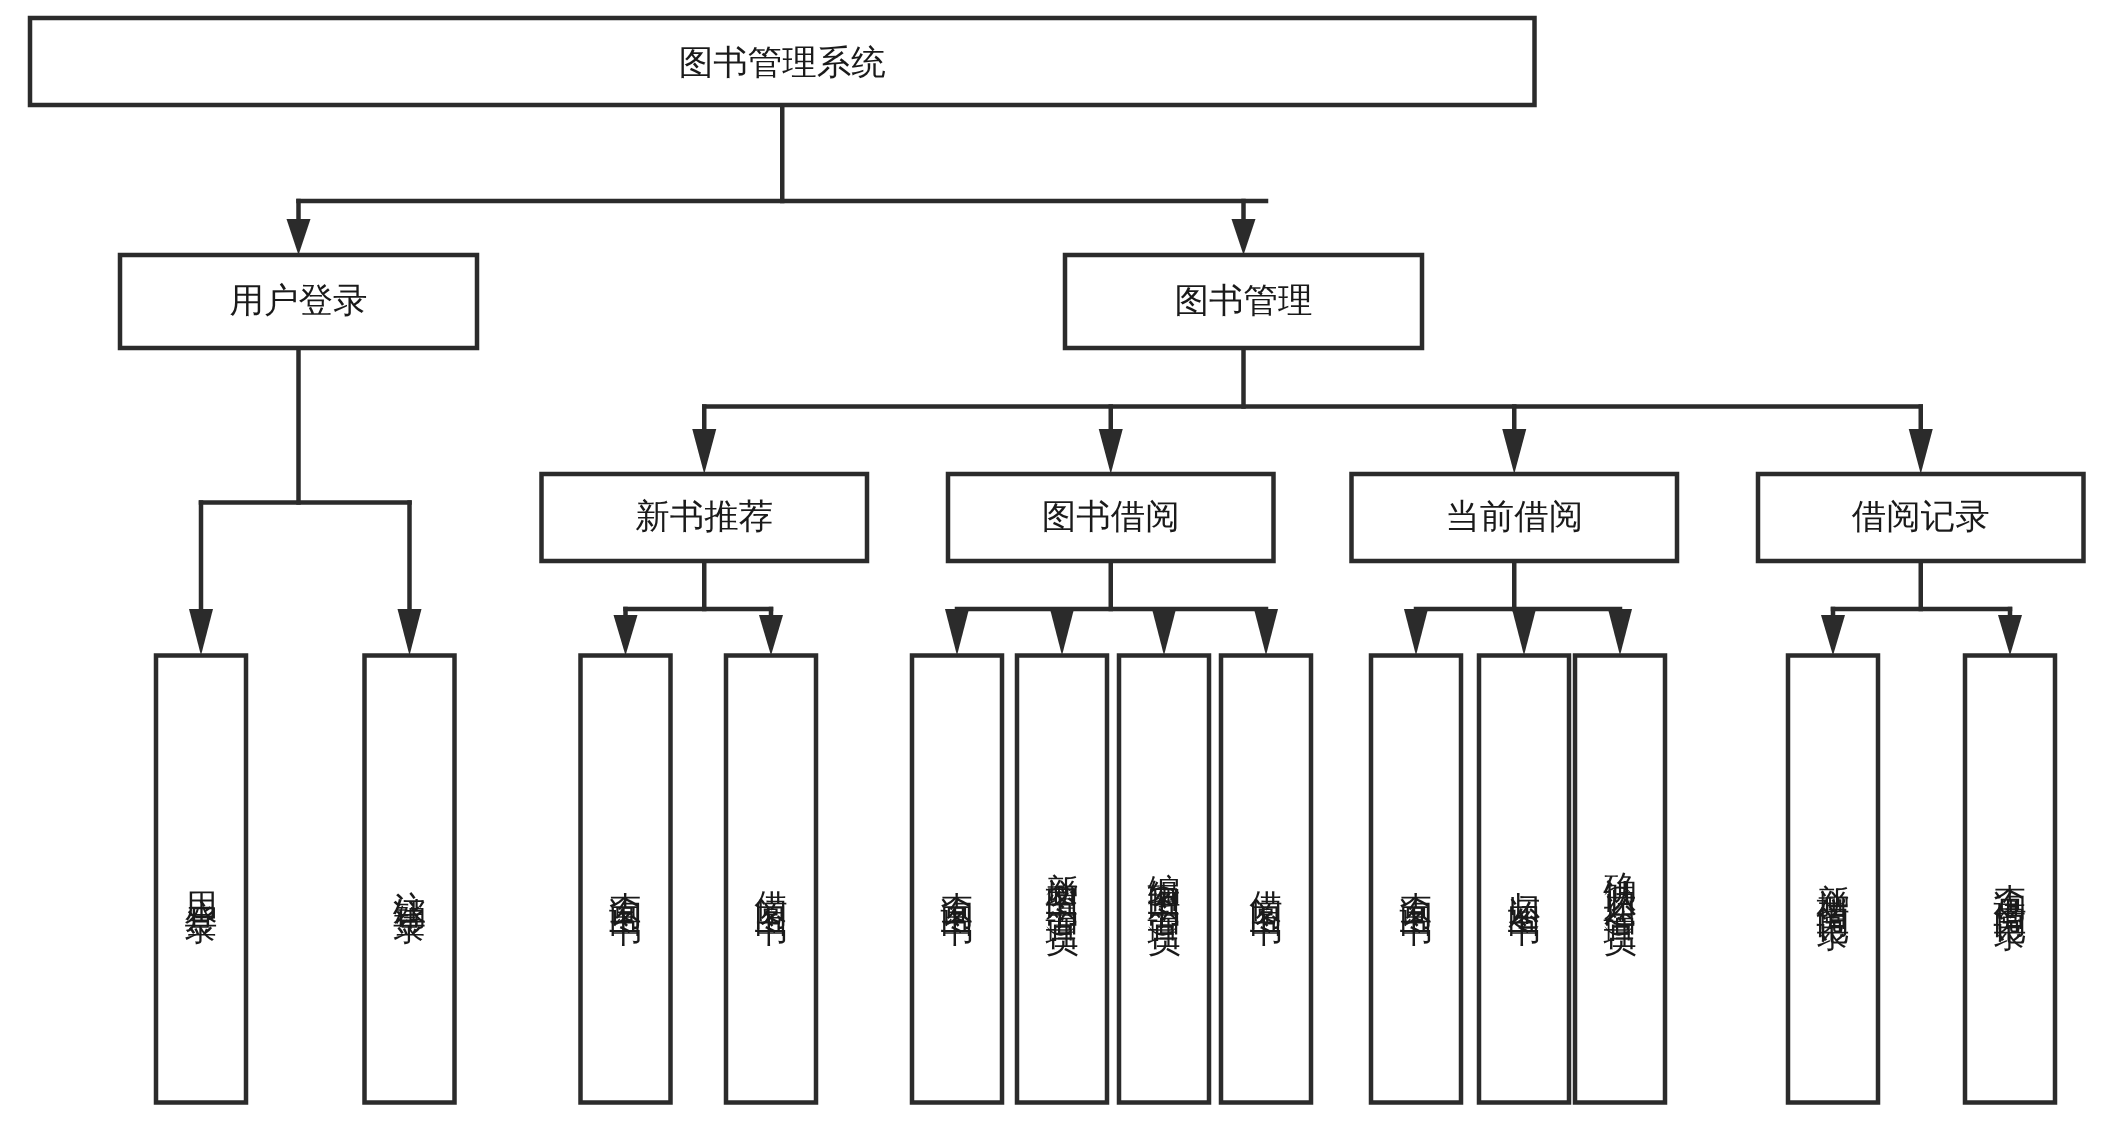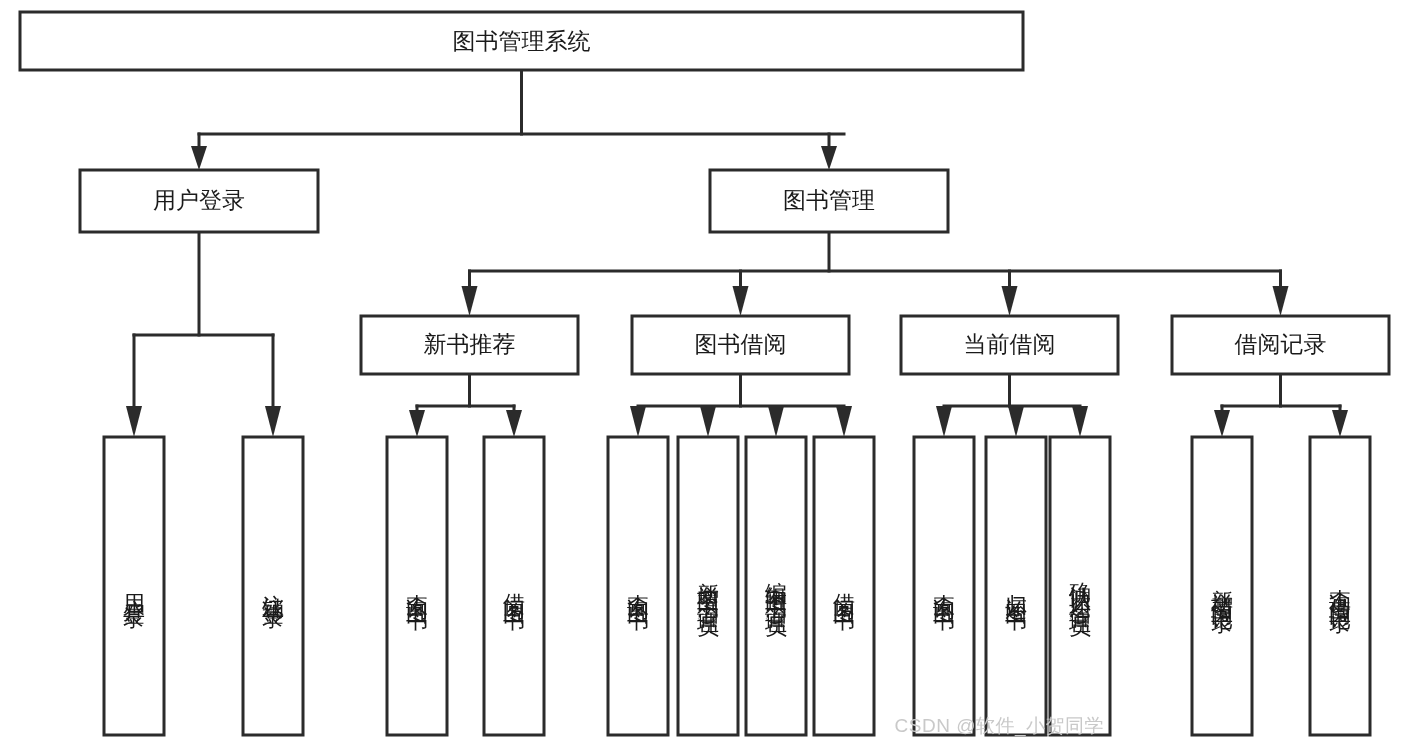--- a/index.html
+++ b/index.html
@@ -206,14 +206,13 @@
   <div class="vlabel" style="left:608px;  top:437px; width:60px; height:298px;">查询图书</div>
   <div class="vlabel" style="left:678px;  top:437px; width:60px; height:298px;">新增图书（管理员）</div>
   <div class="vlabel" style="left:746px;  top:437px; width:60px; height:298px;">编辑图书（管理员）</div>
   <div class="vlabel" style="left:814px;  top:437px; width:60px; height:298px;">借阅图书</div>
   <div class="vlabel" style="left:914px;  top:437px; width:60px; height:298px;">查询图书</div>
   <div class="vlabel" style="left:986px;  top:437px; width:60px; height:298px;">归还图书</div>
   <div class="vlabel" style="left:1050px; top:437px; width:60px; height:298px;">确认归还（管理员）</div>
   <div class="vlabel" style="left:1192px; top:437px; width:60px; height:298px;">新增借阅记录</div>
   <div class="vlabel" style="left:1310px; top:437px; width:60px; height:298px;">查询借阅记录</div>
 
-  <div class="watermark">CSDN @软件_小贺同学</div>
 </div>
 
 </body></html>

